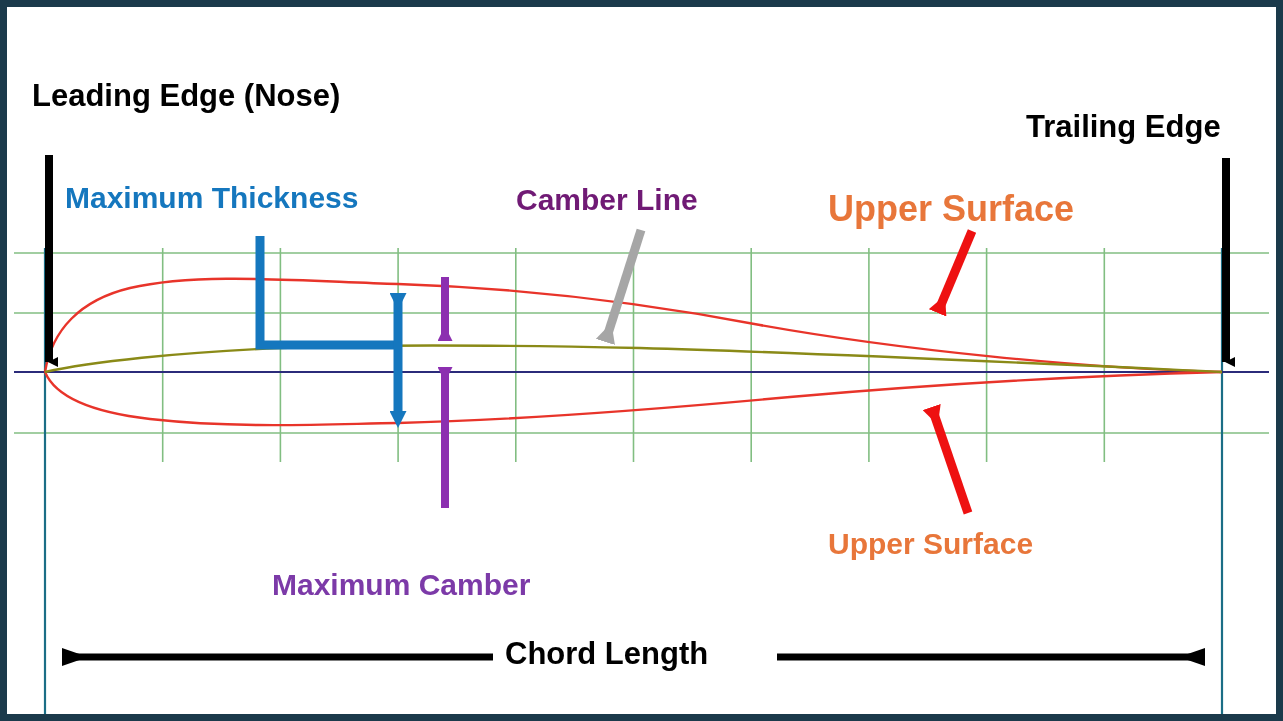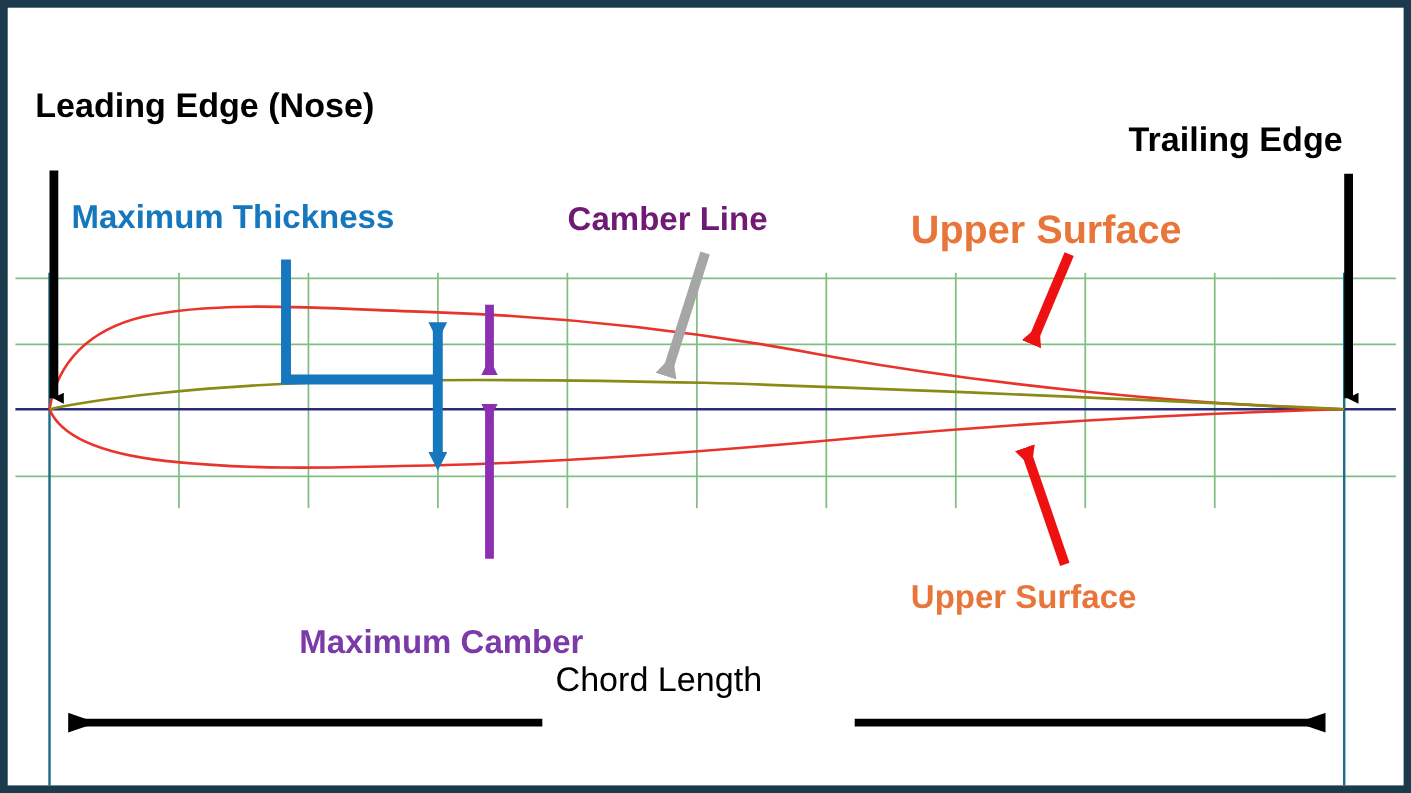--- a/index.html
+++ b/index.html
@@ -32,21 +32,21 @@
     font-weight: bold;
     line-height: 1;
   }
   .lbl-leading-edge { left: 32px;  top: 80px;   font-size: 31px; color: #000000; }
   .lbl-trailing-edge{ left: 1026px; top: 111px; font-size: 31px; color: #000000; }
   .lbl-max-thickness{ left: 65px;  top: 183px;  font-size: 30px; color: #1577be; }
   .lbl-camber-line  { left: 516px; top: 185px;  font-size: 30px; color: #701a75; }
   .lbl-upper-surface{ left: 828px; top: 191px;  font-size: 36px; color: #e8763a; }
   .lbl-max-camber   { left: 272px; top: 527px;  font-size: 30px; color: #7c3aa8; margin-top: 43px; }
   .lbl-lower-surface{ left: 828px; top: 529px;  font-size: 30px; color: #e8763a; }
-  .lbl-chord-length { left: 505px; top: 602px;  font-size: 31px; color: #000000; font-weight: normal; }
+  .lbl-chord-length { left: 505px; top: 638px;  font-size: 31px; color: #000000; font-weight: bold; }
 </style>
 </head>
 <body>
 
 <div id="canvas">
 
   <svg id="diagram-svg" viewBox="0 0 1283 721">
     <defs>
       <marker id="mk-black-down" markerWidth="10" markerHeight="10" refX="5" refY="9" orient="auto" markerUnits="userSpaceOnUse">
         <path d="M0,0 L10,0 L5,10 Z" fill="#000000"></path>

